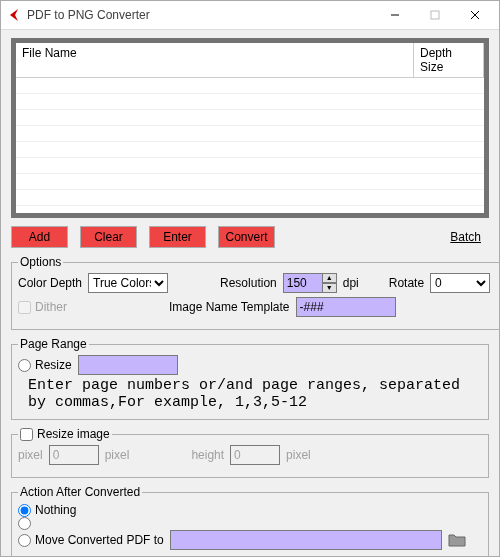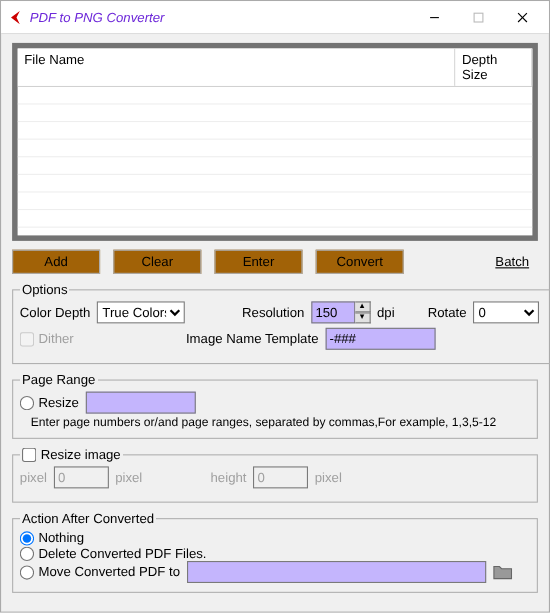--- a/index.html
+++ b/index.html
@@ -1,50 +1,50 @@
 <!DOCTYPE html>
 <html><head>
 <meta charset="utf-8">
 <style>
 * { box-sizing: border-box; margin: 0; padding: 0; font-family: "Segoe UI", Tahoma, sans-serif; font-size: 12px; }
 body { background: #f0f0f0; width: 500px; height: 557px; overflow: hidden; }
 .window { width: 500px; height: 557px; background: #f0f0f0; border: 1px solid #aaa; display: flex; flex-direction: column; }
 .titlebar { height: 30px; background: #fff; display: flex; align-items: center; padding: 0 4px; border-bottom: 1px solid #ddd; }
 .app-icon { width: 16px; height: 16px; margin-right: 6px; }
-.title { flex: 1; color: #6d28d9; font-style: italic; }
+.title { flex: 1; color: #404040; }
 .winbtns { display: flex; }
 .winbtn { width: 40px; height: 28px; display: flex; align-items: center; justify-content: center; color: #333; cursor: pointer; }
 .winbtn.max { color: #bbb; }
 .content { flex: 1; padding: 8px 10px; display: flex; flex-direction: column; gap: 4px; }
 .file-table { border: 5px solid #737373; background: #fff; height: 180px; width: 100%; overflow: hidden; }
 .file-header { display: flex; border-bottom: 1px solid #ccc; }
 .file-header div { padding: 3px 6px; border-right: 1px solid #ccc; background: #fff; }
 .col-name { flex: 1; }
 .col-size { width: 70px; }
 .file-rows { height: 150px; }
 .file-rows div { height: 16px; border-bottom: 1px solid #eee; }
 .button-row { display: flex; gap: 12px; align-items: center; margin-top: 4px; }
-.btn { width: 80px; height: 22px; background: #a16207; border: 1px solid #adadad; cursor: pointer; text-align: center; line-height: 20px; }
+.btn { width: 57px; height: 22px; background: #ef4444; border: 1px solid #adadad; cursor: pointer; text-align: center; line-height: 20px; }
 .batch-link { margin-left: auto; text-decoration: underline; cursor: pointer; padding-right: 8px; }
 fieldset { border: 1px solid #b0b0b0; padding: 4px 22px 8px 6px; margin-top: 3px; }
 legend { padding: 0 2px; }
 .opt-row { display: flex; align-items: center; gap: 6px; margin-bottom: 4px; }
 .opt-row label { white-space: nowrap; }
 select { height: 20px; border: 1px solid #7a7a7a; background: #fff; }
 input[type="text"], input[type="number"].txt { height: 20px; border: 1px solid #7a7a7a; background: #c4b5fd; padding: 0 3px; }
 .spinner { display: flex; }
 .spinner input { width: 40px; height: 20px; border: 1px solid #7a7a7a; text-align: left; padding: 0 3px; }
 .spinner .spin { width: 14px; display: flex; flex-direction: column; }
 .spinner .spin span { flex: 1; border: 1px solid #7a7a7a; border-left: none; font-size: 7px; text-align: center; line-height: 8px; cursor: pointer; background: #e1e1e1; }
 input[type="checkbox"], input[type="radio"] { margin-right: 4px; vertical-align: middle; }
 .chk, .rad { display: flex; align-items: center; }
 .disabled { color: #a0a0a0; }
 .disabled input { background: #f0f0f0; color: #a0a0a0; }
 .pages-input { width: 100px; }
-.note { font-size: 11px; margin: 2px 0 0 10px; }
+.note { font-size: 15px; margin: 2px 0 0 10px; font-family: Liberation Mono, monospace; }
 .folder-icon { width: 18px; height: 16px; cursor: pointer; }
 </style>
 </head>
 <body>
 
 <div class="window">
   <div class="titlebar">
     <svg class="app-icon" viewBox="0 0 16 16">
         <path d="M13 2 L5 8 L13 14 L10 8 Z" fill="#c00"></path>
       </svg>
@@ -151,21 +151,20 @@
     </fieldset>
 
     <fieldset>
       <legend>Action After Converted</legend>
       <div class="rad">
           <input type="radio" name="ac" checked="" style="">
           <label>Nothing</label>
         </div>
       <div class="rad">
           <input type="radio" name="ac" style="">
-          <label>Delete Converted PDF Files.</label>
         </div>
       <div class="rad" style="width:100%">
           <input type="radio" name="ac" style="">
           <label>Move Converted PDF to</label>
         <input type="text" style="flex: 1 1 0%; margin: 0px 6px;" value="">
         <svg class="folder-icon" viewBox="0 0 18 16">
             <path d="M1 3h5l2 2h9v9H1z" fill="#999" stroke="#666"></path>
           </svg>
       </div>
     </fieldset>

